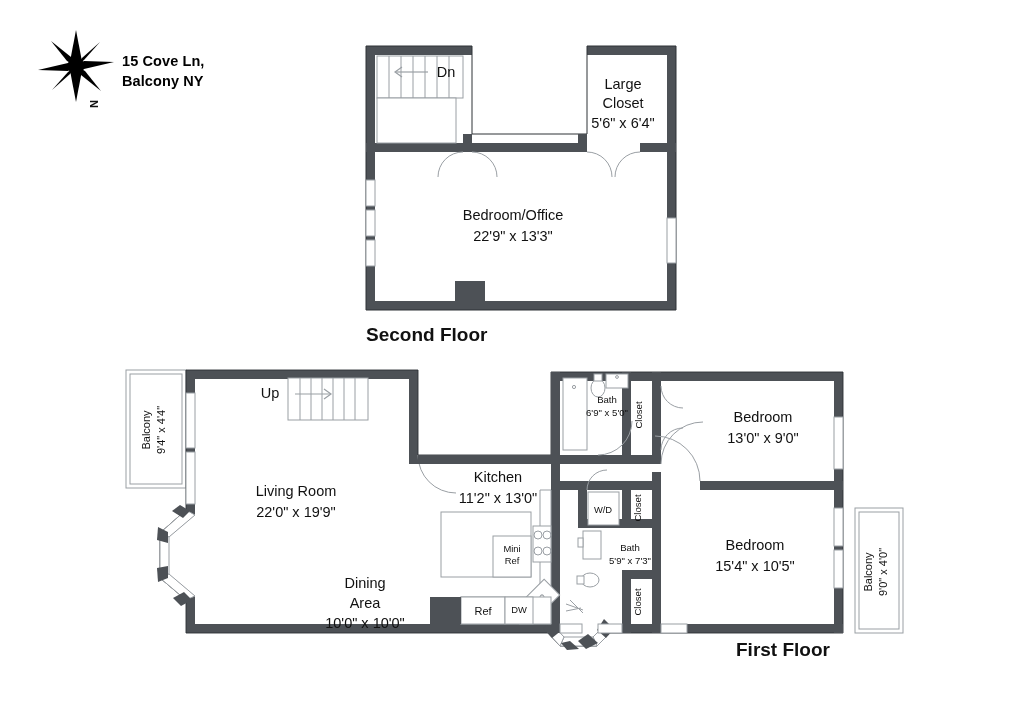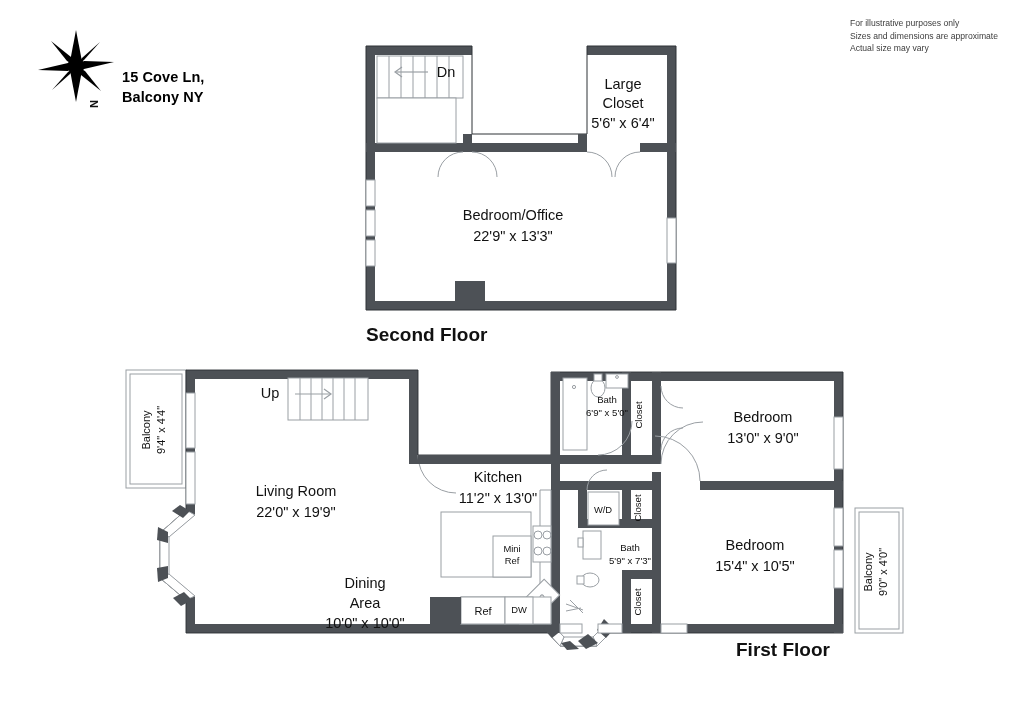--- a/index.html
+++ b/index.html
@@ -22,21 +22,20 @@
   }
   .addr-block {
     position: absolute;
     left: 122px;
     top: 52px;
     font-size: 14.5px;
     font-weight: bold;
     color: #000;
     line-height: 1.35;
     letter-spacing: 0.1px;
-    margin-top: 16px;
   }
   .disclaimer {
     position: absolute;
     right: 26px;
     top: 17px;
     text-align: left;
     font-size: 8.6px;
     color: #3c3c3c;
     line-height: 1.48;
     white-space: nowrap;
@@ -330,19 +329,14 @@
 
       <text class="floor-label" x="736" y="656">First Floor</text>
     </g>
   </svg>
 
   <div class="addr-block">
     <div>15 Cove Ln,</div>
     <div>Balcony NY</div>
   </div>
 
-  <div class="disclaimer">
-    <div>For illustrative purposes only</div>
-    <div>Sizes and dimensions are approximate</div>
-    <div>Actual size may vary</div>
-  </div>
 
 </div>
 
 </body></html>

